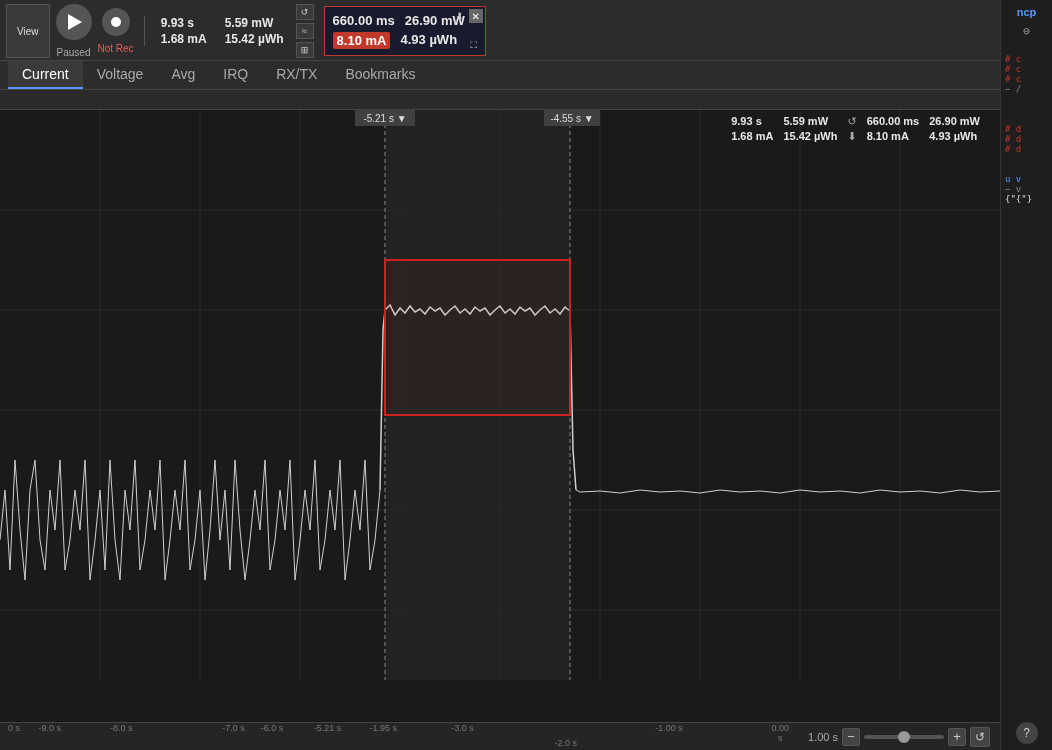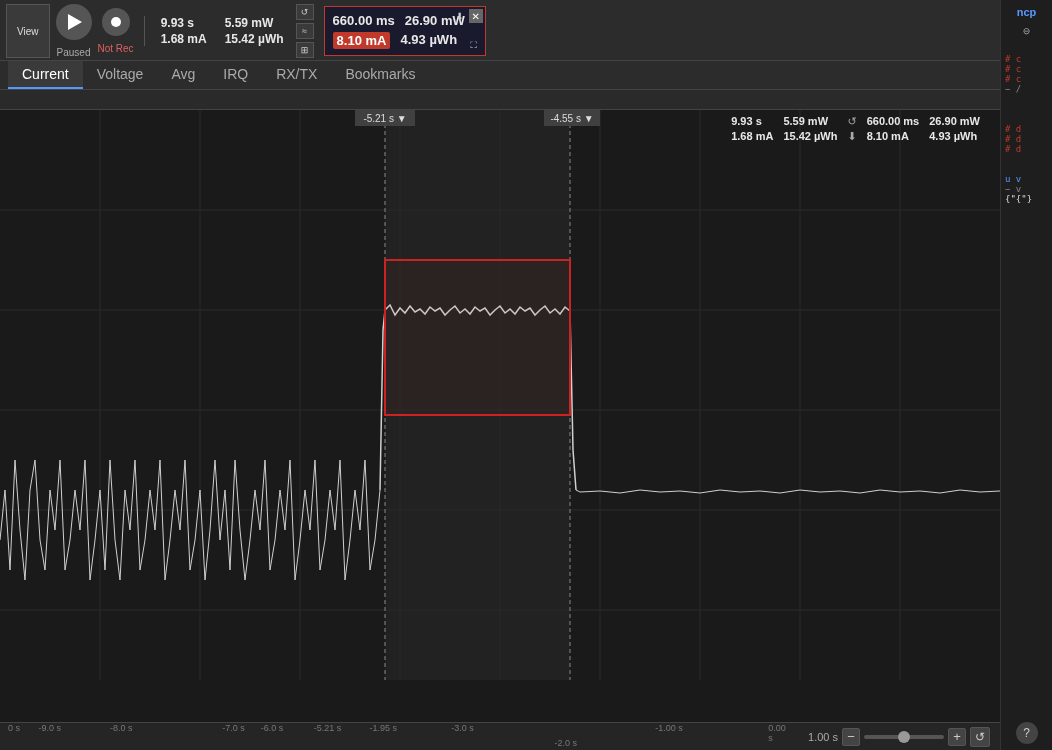--- a/index.html
+++ b/index.html
@@ -267,20 +267,21 @@
       position: absolute;
       font-size: 9px;
       color: #777;
       transform: translateX(-50%);
     }
 
     .timeline-labels {
       position: relative;
       flex: 1;
       height: 100%;
+      text-align: center;
     }
 
     .zoom-control {
       display: flex;
       align-items: center;
       gap: 4px;
       margin-left: auto;
     }
 
     .zoom-value {

